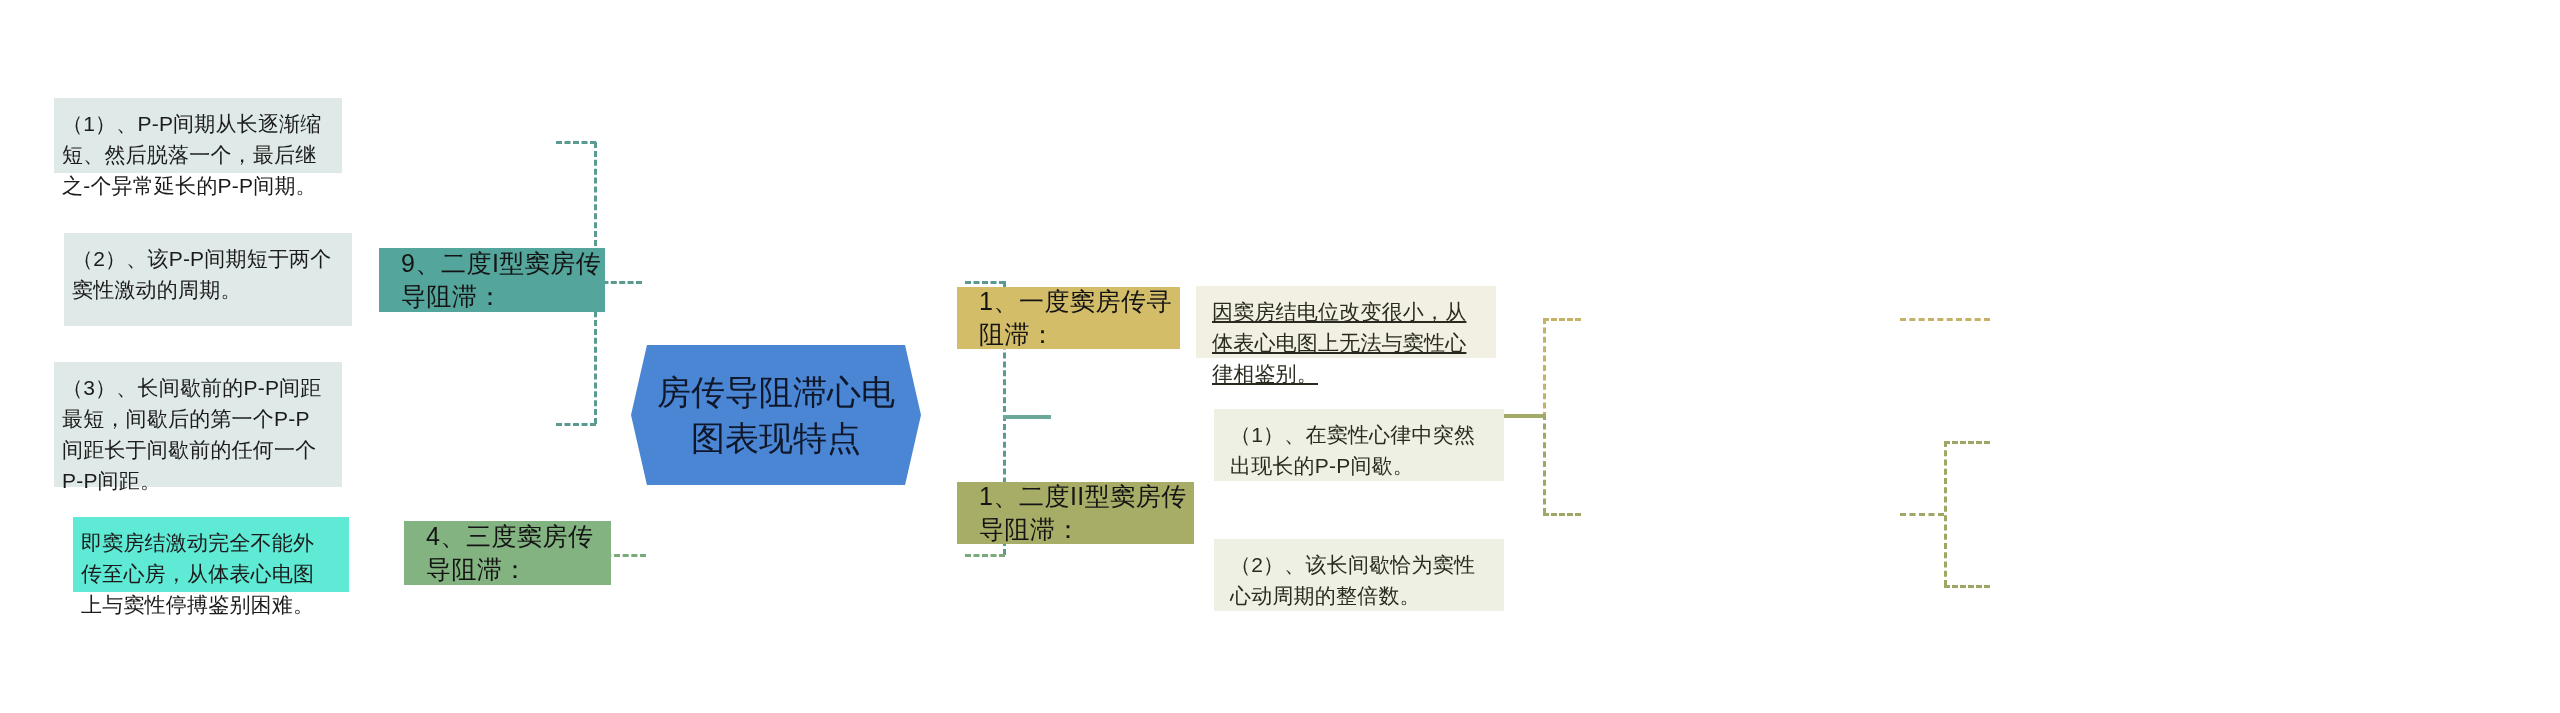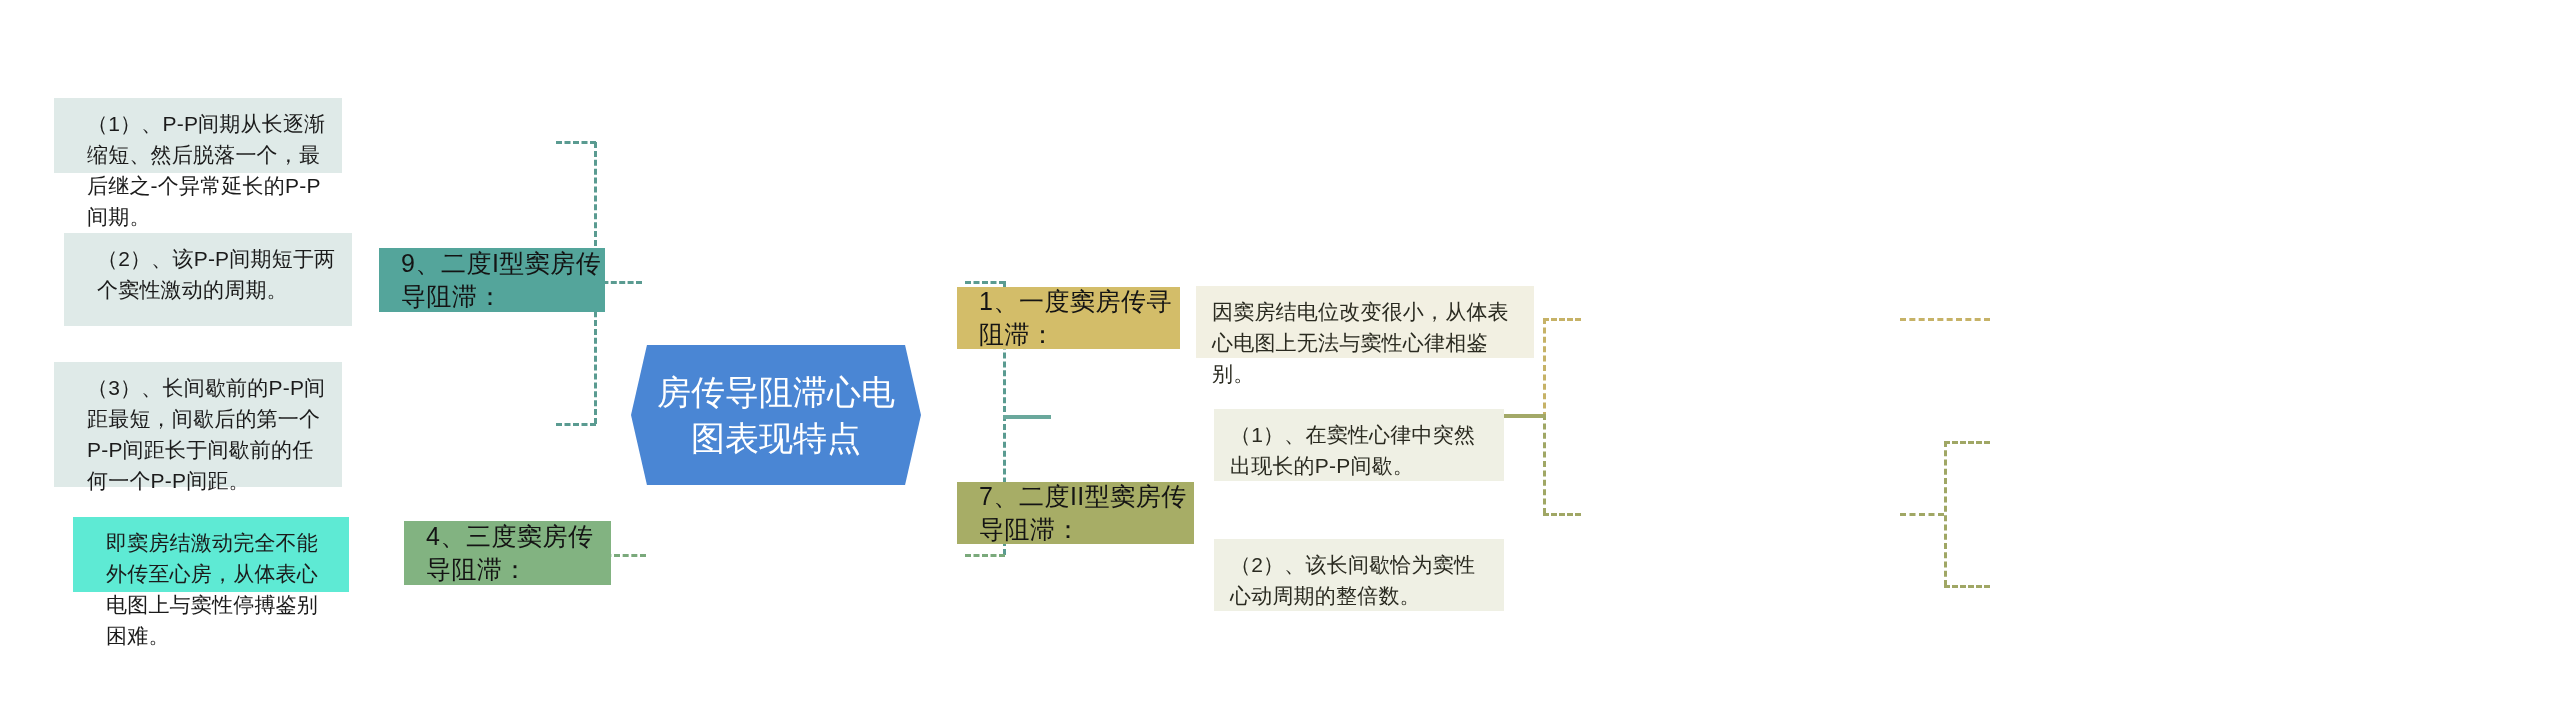--- a/index.html
+++ b/index.html
@@ -11,21 +11,21 @@
   #canvas{position:relative;width:2560px;height:713px;}
 
   .node{position:absolute;box-sizing:border-box;}
 
   
   .leaf-left{
     background:#dfeae8;
     color:#1b1b1b;
     font-size:21px;
     line-height:31px;
-    padding:10px 14px 10px 33px;
+    padding:10px 14px 10px 8px;
     letter-spacing:0.2px;
   }
   .leaf-left.pale{background:#5eead4;}
 
   
   .leaf-right{
     background:#f2f0e2;
     color:#2a2a20;
     font-size:21px;
     line-height:31px;
@@ -43,21 +43,21 @@
     letter-spacing:0.5px;
   }
   .branch.teal{background:#54a59b;}
   .branch.green{background:#82b381;}
   .branch.gold{background:#d3bd69;}
   .branch.olive{background:#a7ad66;}
 
   
   .center-hex{
     background:#4a86d4;
-    color:#ffffff;
+    color:#0f172a;
     font-size:34px;
     line-height:46px;
     text-align:center;
     display:flex;align-items:center;justify-content:center;
     -webkit-clip-path:polygon(5.5% 0,94.5% 0,100% 50%,94.5% 100%,5.5% 100%,0 50%);
     clip-path:polygon(5.5% 0,94.5% 0,100% 50%,94.5% 100%,5.5% 100%,0 50%);
     padding:0 26px;
     box-sizing:border-box;
   }
   .center-hex span{display:block;}
@@ -136,24 +136,24 @@
 
   <div class="node center-hex" style="left:631px; top:345px; width:290px; height:140px;">
     <span>房传导阻滞心电图表现特点</span>
   </div>
 
   <div class="node branch gold" style="left:957px; top:287px; width:223px; height:62px;">
     <span>1、一度窦房传寻阻滞：</span>
   </div>
 
   <div class="node branch olive" style="left:957px; top:482px; width:237px; height:62px;">
-    <span>7、二度II型窦房传导阻滞：</span>
+    <span>1、二度II型窦房传导阻滞：</span>
   </div>
 
-  <div class="node leaf-right" style="left:1196px; top:286px; width:338px; height:72px;">
+  <div class="node leaf-right" style="left:1196px; top:286px; width:300px; height:72px;text-decoration:underline;">
     <span>因窦房结电位改变很小，从体表心电图上无法与窦性心律相鉴别。</span>
   </div>
 
   <div class="node leaf-right alt" style="left:1214px; top:409px; width:290px; height:72px;">
     <span>（1）、在窦性心律中突然出现长的P-P间歇。</span>
   </div>
 
   <div class="node leaf-right alt" style="left:1214px; top:539px; width:290px; height:72px;">
     <span>（2）、该长间歇恰为窦性心动周期的整倍数。</span>
   </div>

